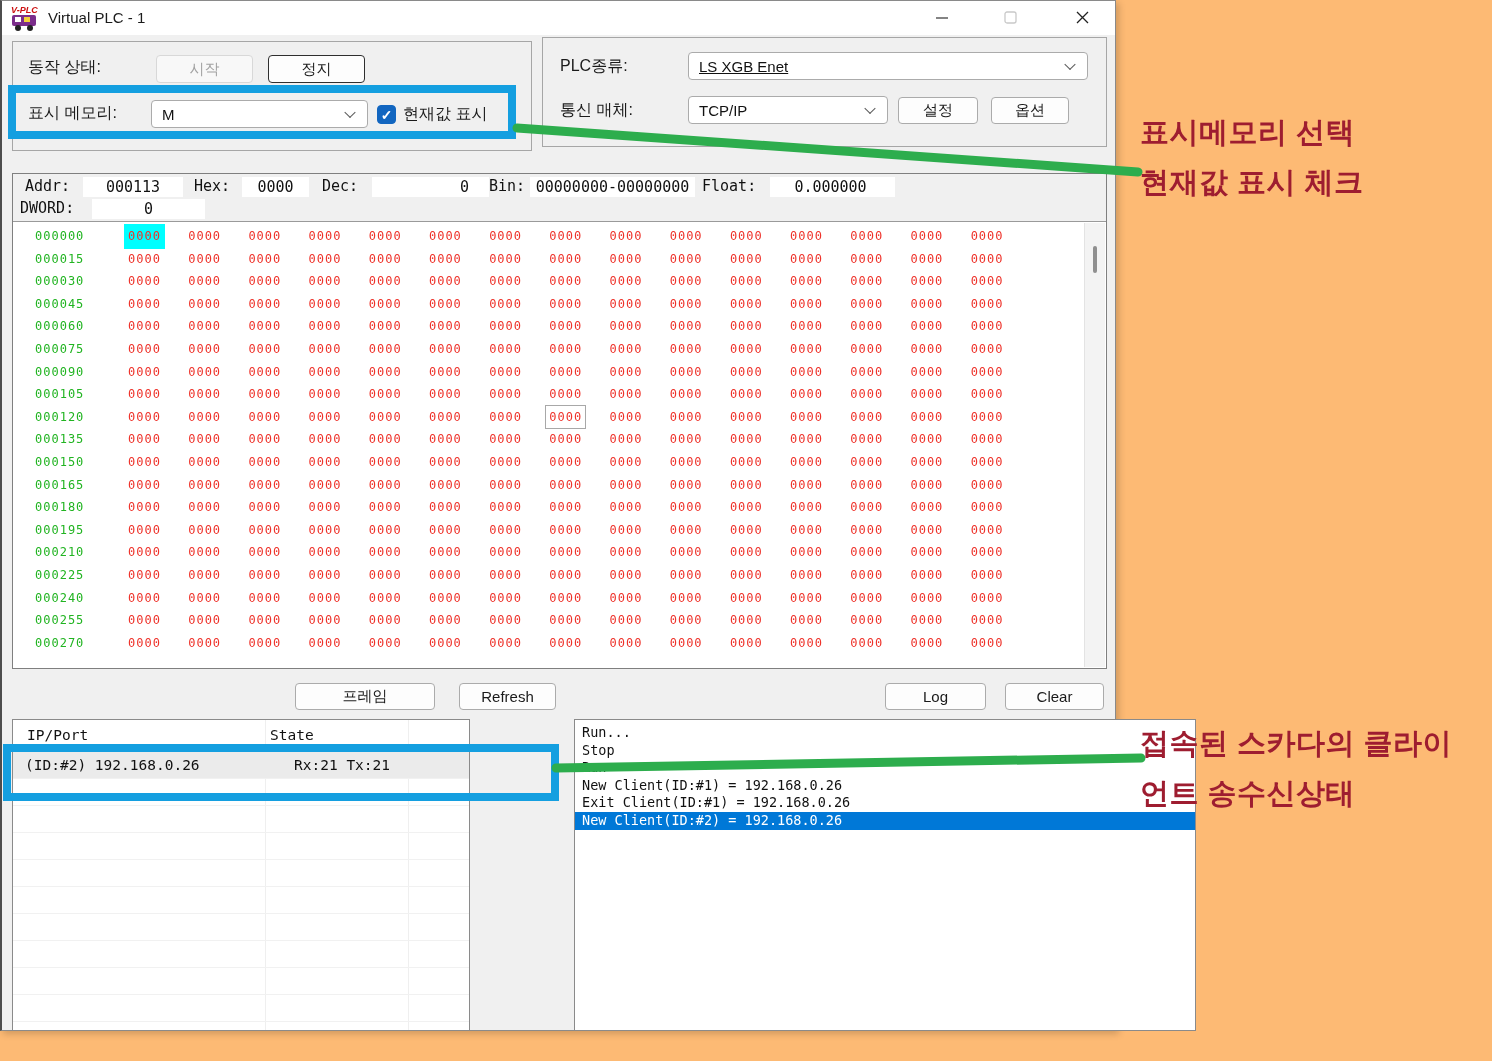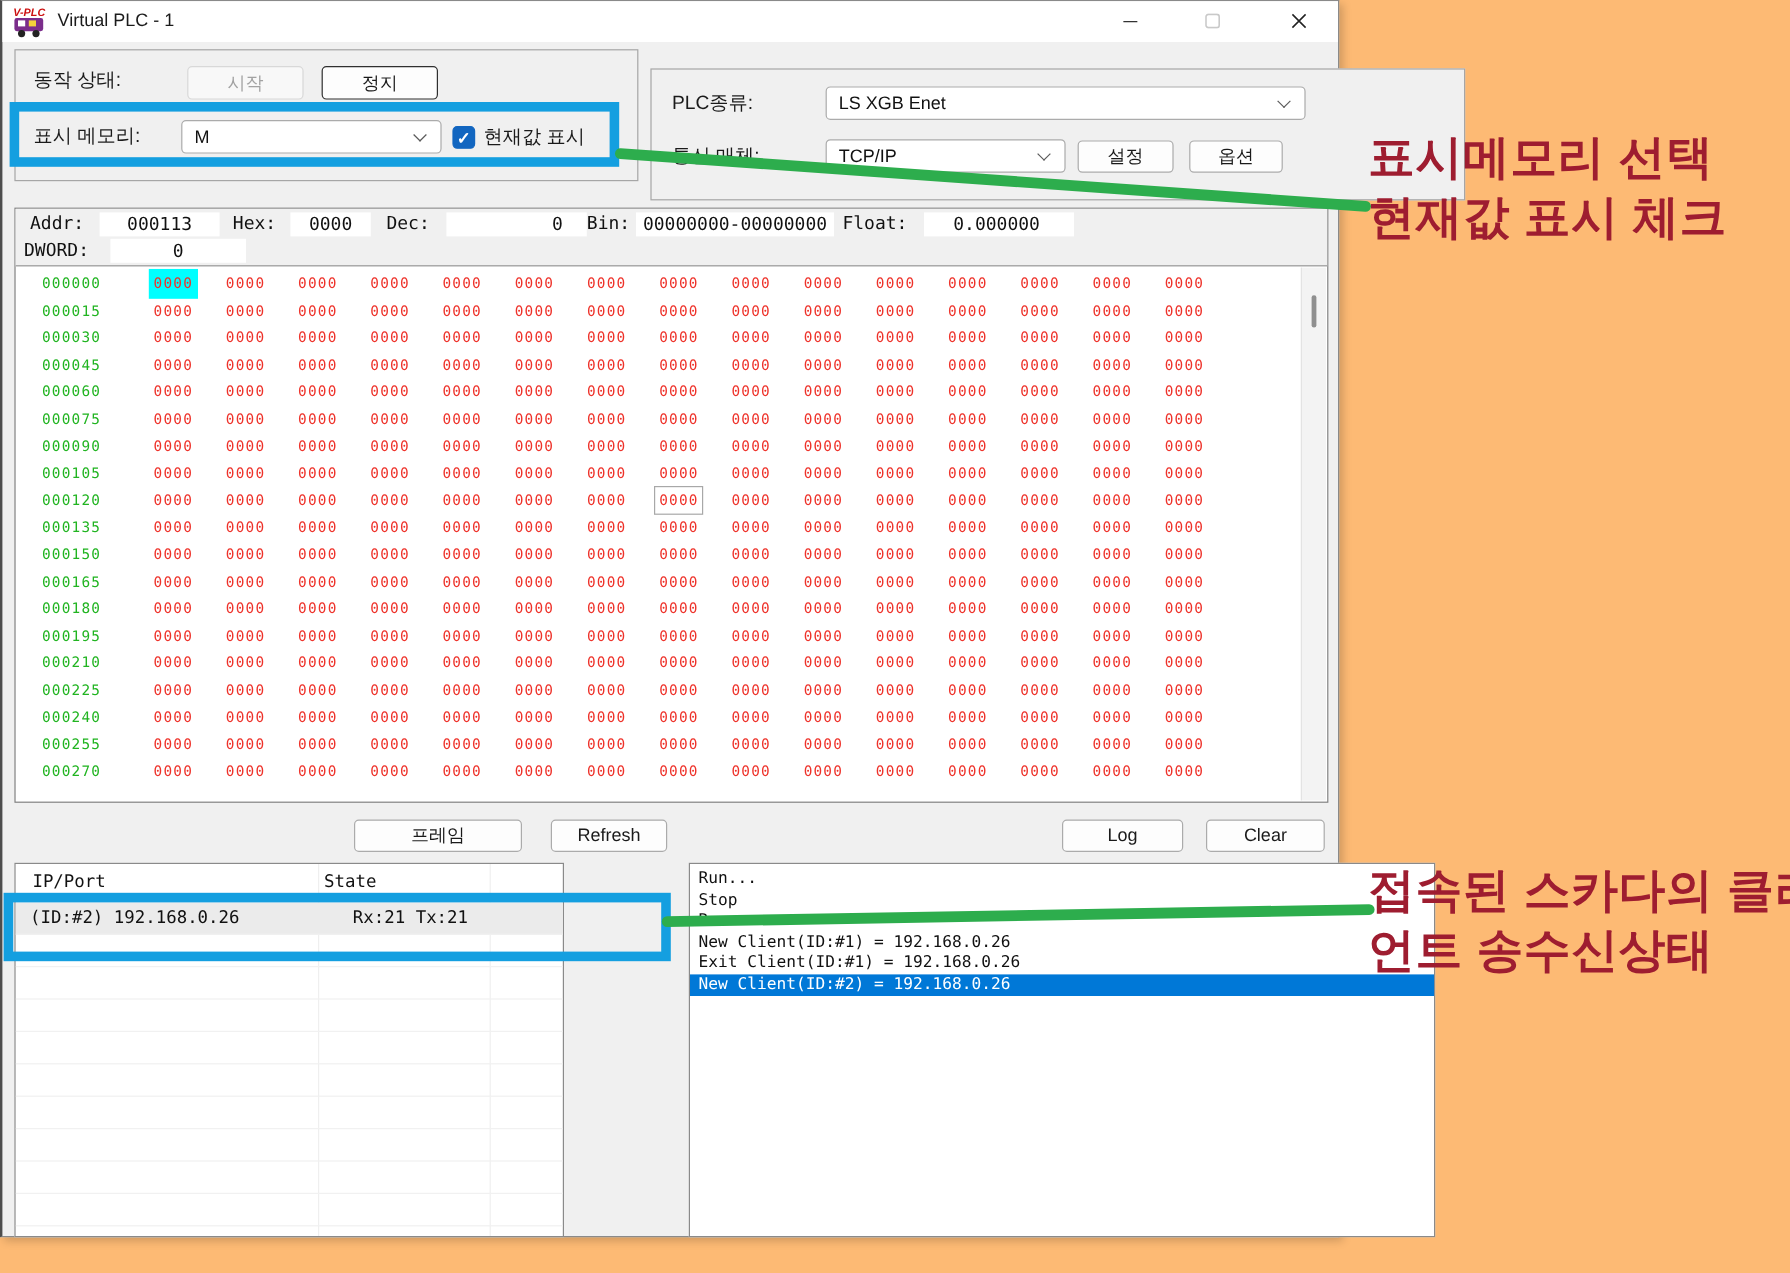--- a/index.html
+++ b/index.html
@@ -17,21 +17,21 @@
   }
   .titlebar { position:absolute; left:0; top:0; right:0; height:34px; background:#ffffff; }
   .title-text { position:absolute; left:46px; top:0; height:34px; line-height:34px; font-size:15px; color:#1b1b1b; }
   .app-icon { position:absolute; left:8px; top:3px; width:32px; height:28px; }
   .tb-btn { position:absolute; top:0; width:46px; height:33px; display:flex; align-items:center; justify-content:center; background:transparent; border:none; cursor:pointer; }
   .tb-min { left:917px; } .tb-max { left:985px; } .tb-close { left:1057px; }
 
   
   .groupbox { position:absolute; border:1px solid #a6a6a6; background:#f0f0f0; }
   .g1 { left:10px; top:40px; width:520px; height:110px; }
-  .g2 { left:540px; top:56px; width:679px; height:110px; }
+  .g2 { left:540px; top:36px; width:565px; height:110px; }
   .lbl { position:absolute; font-size:16px; color:#1a1a1a; white-space:nowrap; }
 
   .btn {
     position:absolute; font-size:15px; color:#1a1a1a; background:#fdfdfd;
     border:1px solid #ababab; border-radius:4px; display:flex; align-items:center; justify-content:center;
     cursor:pointer; font-family:"Liberation Sans", sans-serif;
   }
   .btn:disabled, .btn.disabled { color:#a2a2a2; border-color:#d8d8d8; background:#f8f8f8; }
   .btn.default { border:1.5px solid #2f2f2f; }
 
@@ -83,21 +83,21 @@
   .log-panel { position:absolute; left:572px; top:718px; width:622px; height:312px; background:#fff; border:1px solid #8a8a8a;
     font-family:"DejaVu Sans Mono", monospace; font-size:13.5px; color:#111; overflow:hidden; padding-top:4px; }
   .log-line { height:17.6px; line-height:17.6px; padding-left:7px; white-space:nowrap; }
   .log-line.selected { background:#0078d7; color:#ffffff; }
 
   
   .hl-rect { position:absolute; border:8px solid #149fe0; pointer-events:none; }
   .rect1 { left:8px; top:85px; width:508px; height:54px; }
   .rect2 { left:3px; top:744px; width:556px; height:57px; }
   .anno-lines { position:absolute; left:0; top:0; pointer-events:none; }
-  .note { position:absolute; left:1140px; width:352px; font-size:39px; font-weight:bold;
+  .note { position:absolute; left:1140px; width:352px; font-size:29px; font-weight:bold;
     color:#9e1d30; line-height:50px; letter-spacing:0.5px; white-space:nowrap; }
   .note1 { top:107px; } .note2 { top:718px; }
 </style>
 </head>
 <body>
 
 <div class="canvas">
 
   <div class="window">
 
@@ -136,21 +136,21 @@
       <div class="combo" style="left:138px; top:58px; width:217px; height:28px;">
         <span>M</span>
         <span class="chev"></span>
       </div>
       <div class="checkbox" style="left:364px; top:63px;"></div>
       <div class="lbl" style="left:390px; top:62px;">현재값 표시</div>
     </div>
 
     <div class="groupbox g2">
       <div class="lbl" style="left:17px; top:18px;">PLC종류:</div>
-      <div class="combo" style="left:145px; top:14px; width:400px; height:28px;">
+      <div class="combo" style="left:145px; top:14px; width:400px; height:28px;text-decoration:underline;">
         <span>LS XGB Enet</span>
         <span class="chev"></span>
       </div>
       <div class="lbl" style="left:17px; top:62px;">통신 매체:</div>
       <div class="combo" style="left:145px; top:58px; width:200px; height:28px;">
         <span>TCP/IP</span>
         <span class="chev"></span>
       </div>
       <button class="btn" style="left:355px; top:59px; width:80px; height:27px;">설정</button>
       <button class="btn" style="left:448px; top:59px; width:78px; height:27px;">옵션</button>

